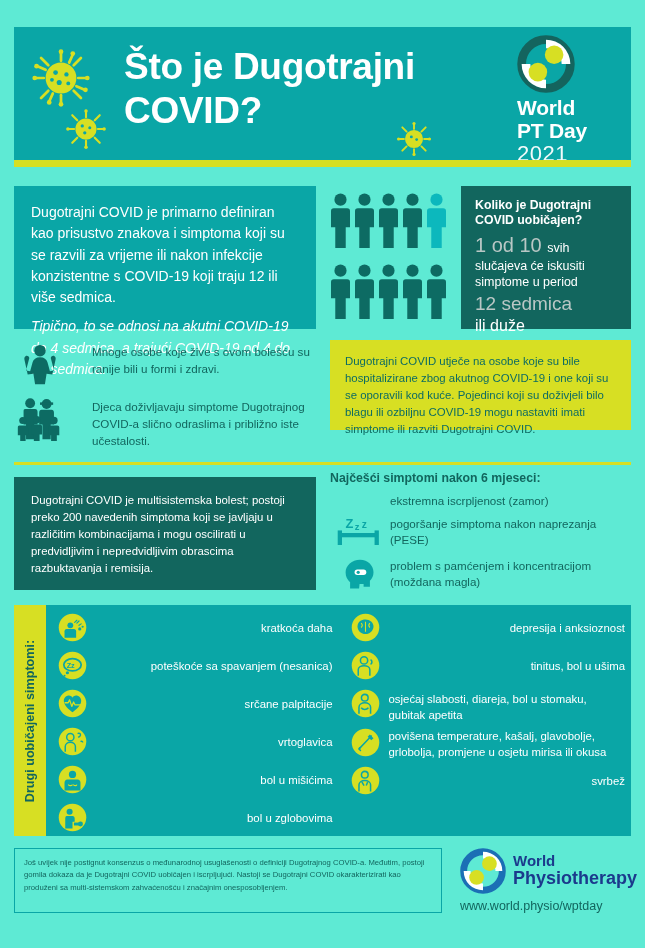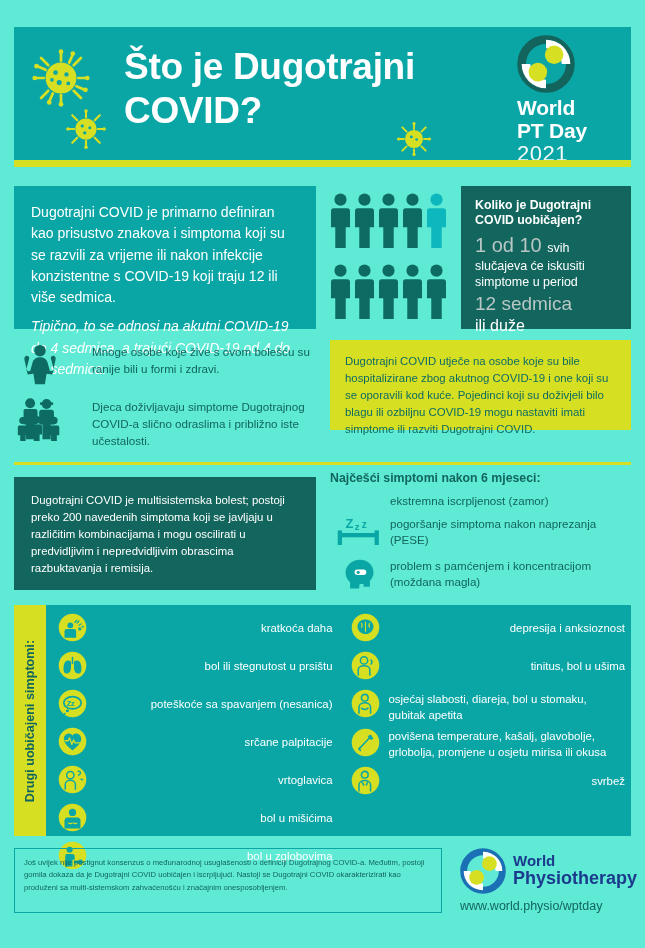--- a/index.html
+++ b/index.html
@@ -440,33 +440,20 @@
               <path d="M12 22h10c2 0 3 1.4 3 3.3V34H9v-8.7C9 23.4 10 22 12 22z"></path>
               <path d="M23 13l3-3M26 14l3-3M29 17l3-2" stroke="#0aa6a6" stroke-width="1.6" fill="none" stroke-linecap="round"></path>
               <circle cx="30" cy="22" r="2.2"></circle>
                   <circle cx="34" cy="19" r="1.5"></circle>
                 </g>
             </svg>
           </span>
           <span class="sym-lbl">kratkoća daha</span>
         </div>
 
-        <div class="sym-row">
-          <span class="sym-ico">
-            <svg width="29" height="29" viewBox="0 0 40 40">
-                <circle cx="20" cy="20" r="19" fill="#d7df23"></circle>
-              <g fill="#0aa6a6">
-                  <rect x="19" y="8" width="2" height="10"></rect>
-              <path d="M18 16c0-3-5-4-7.5-1.5C8 17 7 23 8 28c.6 3 4 4 6.5 2.5C17 29 18 26 18 22z"></path>
-              <path d="M22 16c0-3 5-4 7.5-1.5C32 17 33 23 32 28c-.6 3-4 4-6.5 2.5C23 29 22 26 22 22z"></path>
-                </g>
-            </svg>
-          </span>
-          <span class="sym-lbl">bol ili stegnutost u prsištu</span>
-        </div>
 
         <div class="sym-row">
           <span class="sym-ico">
             <svg width="29" height="29" viewBox="0 0 40 40">
                 <circle cx="20" cy="20" r="19" fill="#d7df23"></circle>
               <ellipse cx="20" cy="19" rx="12" ry="8.5" fill="none" stroke="#0aa6a6" stroke-width="2.4"></ellipse>
               <circle cx="13" cy="30" r="2.2" fill="#0aa6a6"></circle>
                 <circle cx="9" cy="34" r="1.4" fill="#0aa6a6"></circle>
               <text x="12" y="23" font-family="'Liberation Sans',sans-serif" font-size="10" font-weight="bold" fill="#0aa6a6">Zz</text>
             </svg>

